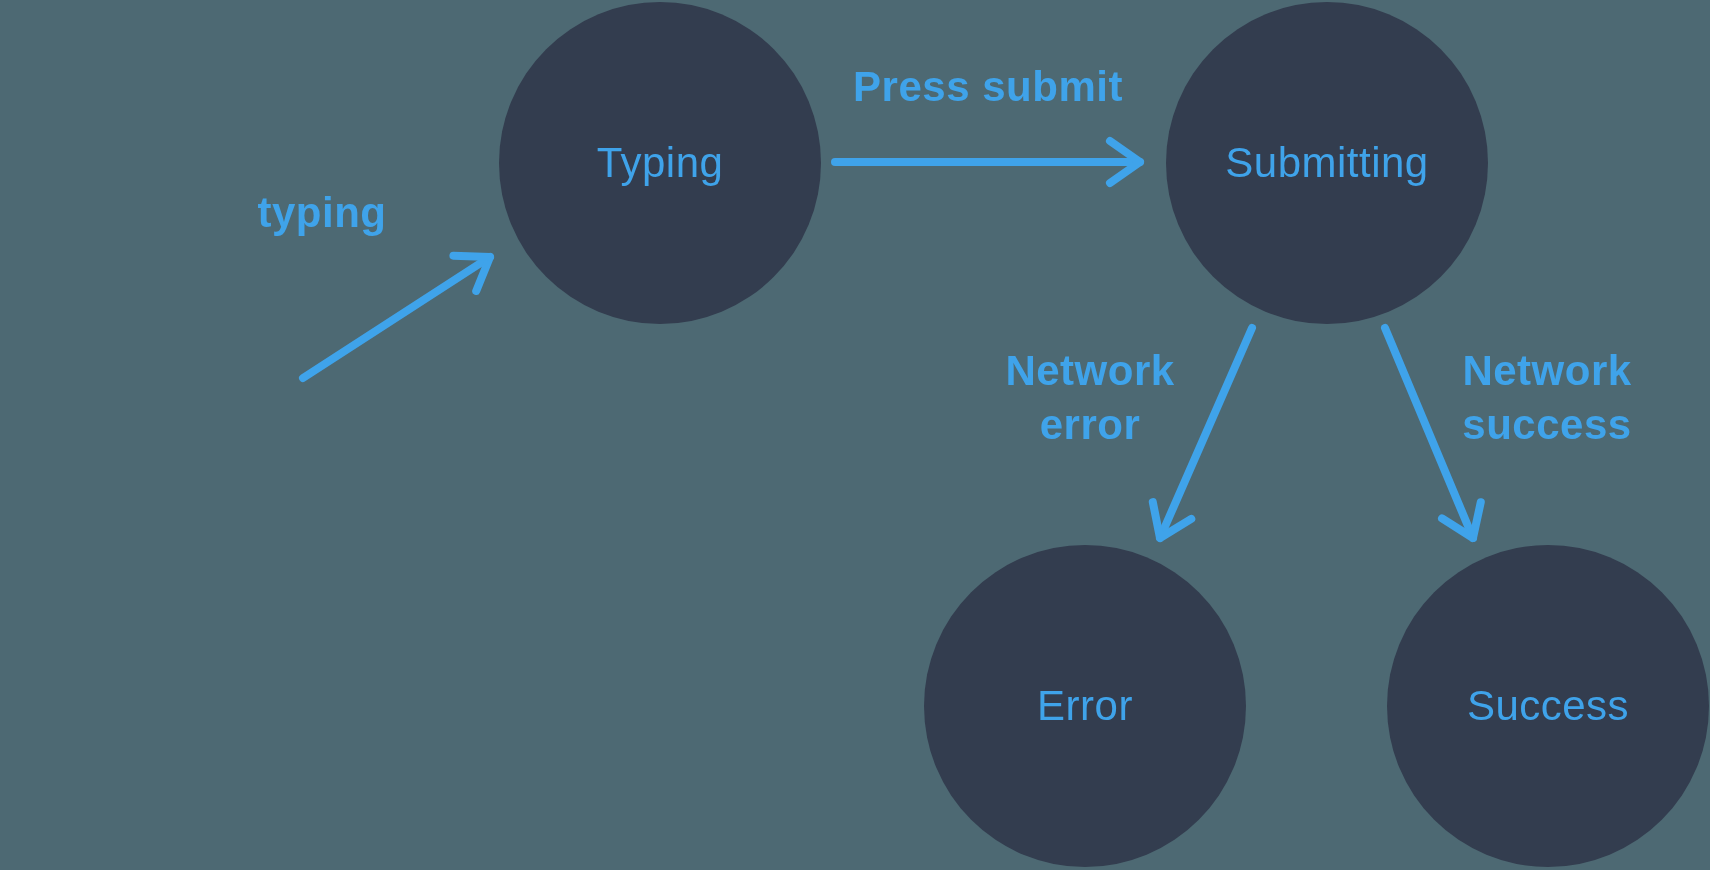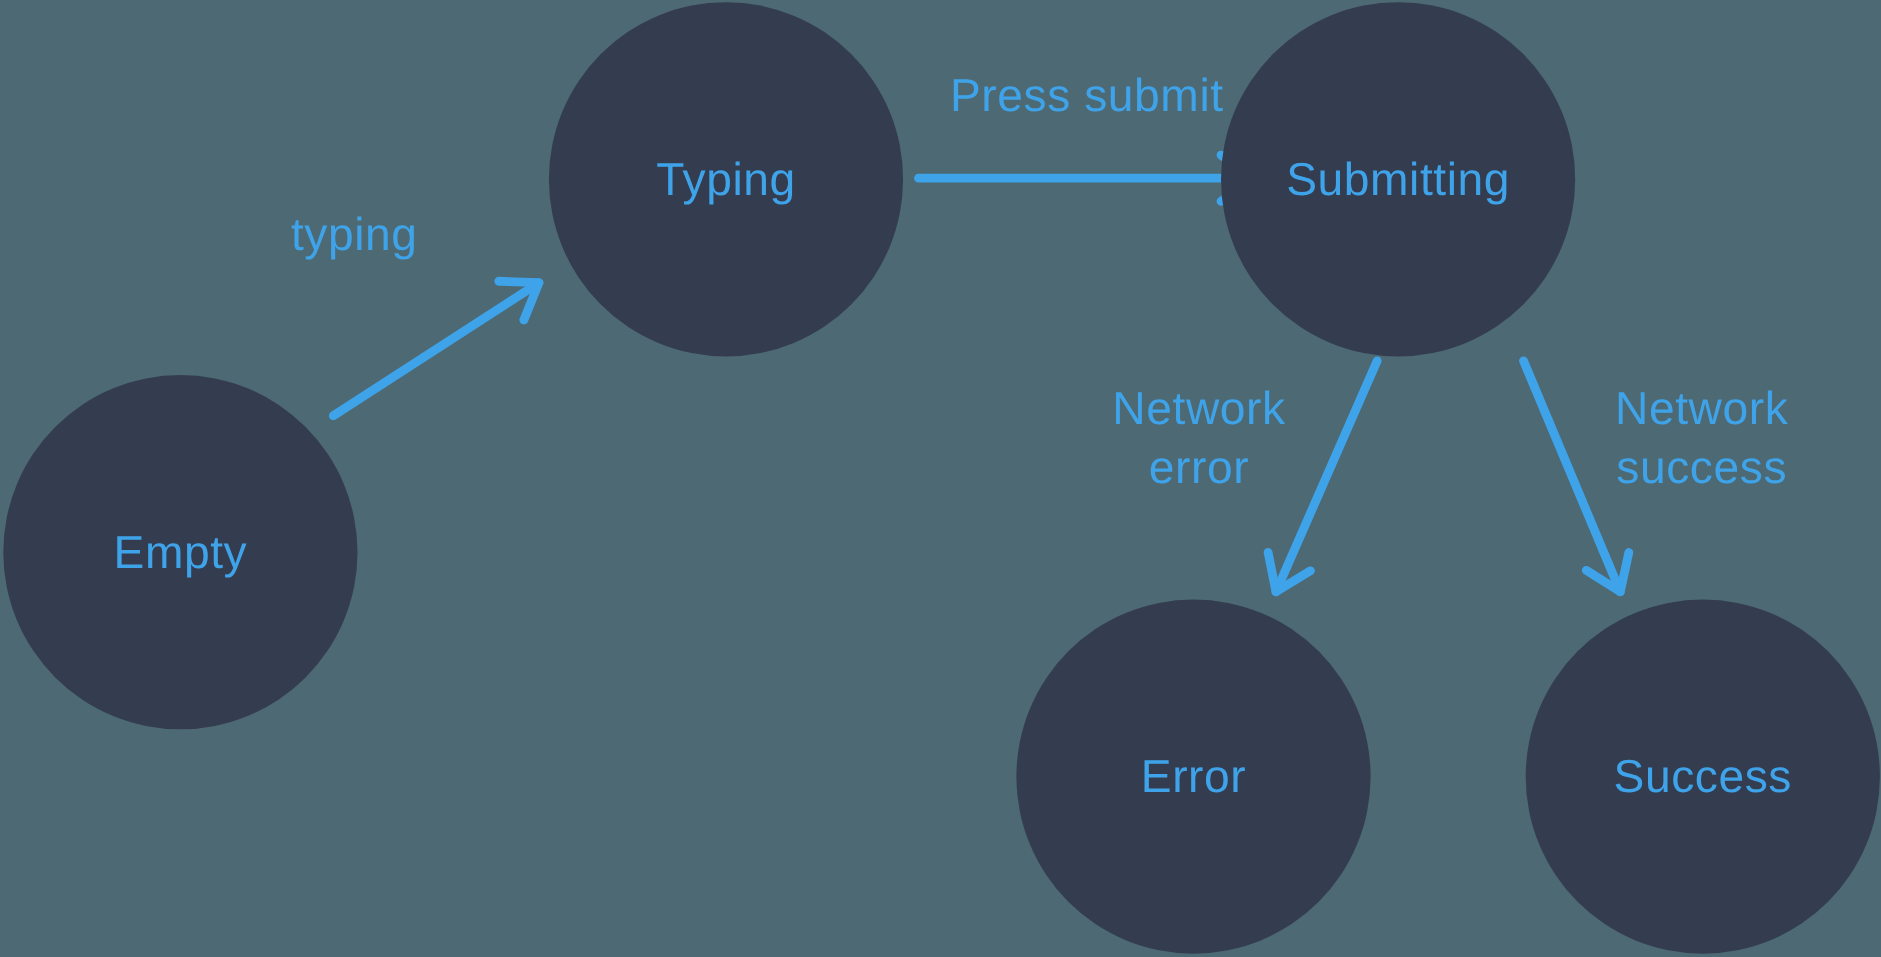--- a/index.html
+++ b/index.html
@@ -30,21 +30,21 @@
     font-size: 42px;
     font-weight: 500;
     letter-spacing: 0.5px;
     white-space: nowrap;
   }
 
   .edge-label {
     position: absolute;
     color: var(--accent, #3FA3EA);
     font-size: 42px;
-    font-weight: 400;
+    font-weight: 700;
     letter-spacing: 0.5px;
     text-align: center;
     line-height: 54px;
   }
   .edge-label span { display: block; }
 
   svg.edges {
     position: absolute;
     left: 0; top: 0;
     width: 1710px;
@@ -56,21 +56,21 @@
     stroke-width: 8;
     fill: none;
     stroke-linecap: round;
     stroke-linejoin: round;
   }
   marker { overflow: visible; }
 
   
   #node-empty      { left: 3px;    top: 341px; }
   #node-typing     { left: 499px;  top: 2px;   }
-  #node-submitting { left: 1110px; top: 2px;   }
+  #node-submitting { left: 1166px; top: 2px;   }
   #node-error      { left: 924px;  top: 545px; }
   #node-success    { left: 1387px; top: 545px; }
 
   
   #label-start-typing    { left: 197px;  top: 186px; width: 250px; }
   #label-press-submit    { left: 838px;  top: 60px;  width: 300px; }
   #label-network-error   { left: 965px;  top: 344px; width: 250px; }
   #label-network-success { left: 1422px; top: 344px; width: 250px; }
 </style>
 </head>
@@ -84,23 +84,20 @@
         <path d="M -30 -21 L 0 0 L -30 21" class="edge-stroke"></path>
       </marker>
     </defs>
 
     <line x1="303" y1="378" x2="490" y2="257" class="edge-stroke" marker-end="url(#arrowhead)"></line>
     <line x1="835" y1="162" x2="1140" y2="162" class="edge-stroke" marker-end="url(#arrowhead)"></line>
     <line x1="1252" y1="328" x2="1160" y2="538" class="edge-stroke" marker-end="url(#arrowhead)"></line>
     <line x1="1385" y1="328" x2="1473" y2="538" class="edge-stroke" marker-end="url(#arrowhead)"></line>
   </svg>
 
-  <div class="node" id="node-empty">
-    <span class="node-label">Empty</span>
-  </div>
 
   <div class="node" id="node-typing">
     <span class="node-label">Typing</span>
   </div>
 
   <div class="node" id="node-submitting">
     <span class="node-label">Submitting</span>
   </div>
 
   <div class="node" id="node-error">

